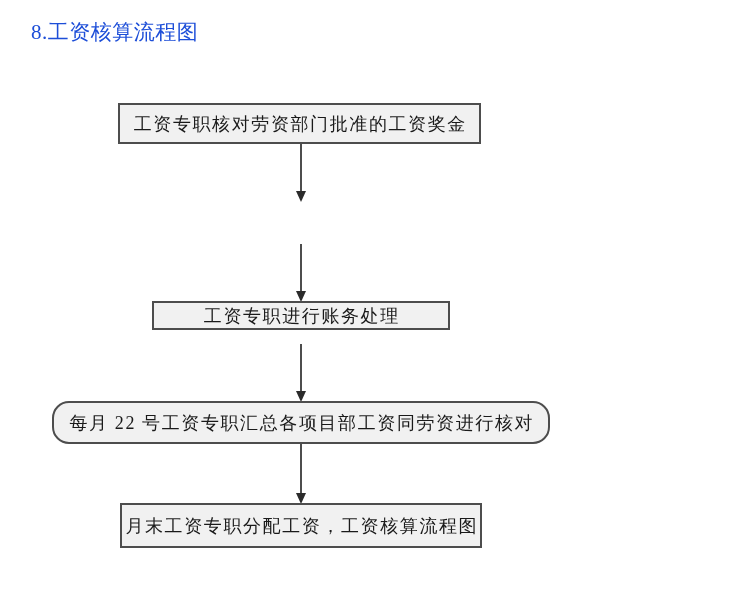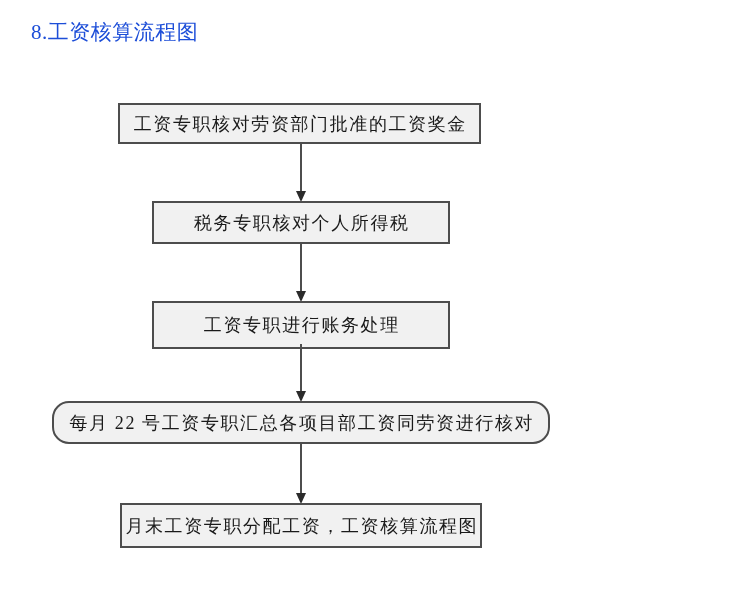--- a/index.html
+++ b/index.html
@@ -63,21 +63,21 @@
     line-height: 20px;
     color: #1a1a1a;
     letter-spacing: 1.6px;
     white-space: nowrap;
     text-indent: 1.6px;
   }
 
   
   #node-1 { left: 118px; top: 103px;  width: 363px; height: 41px; }
   #node-2 { left: 152px; top: 201px;  width: 298px; height: 43px; }
-  #node-3 { left: 152px; top: 301px;  width: 298px; height: 48px; }
+  #node-3 { left: 152px; top: 301px;  width: 298px; height: 29px; }
   #node-4 { left: 52px;  top: 401px;  width: 498px; height: 43px; border-radius: 17px; }
   #node-5 { left: 120px; top: 503px;  width: 362px; height: 45px; }
 
   
   .connector {
     position: absolute;
     left: 296px;
     width: 11px;
   }
   .connector .conn-line {
@@ -124,23 +124,20 @@
 
     <div class="flow-node" id="node-1">
       <span class="node-label">工资专职核对劳资部门批准的工资奖金</span>
     </div>
 
     <div class="connector" id="conn-1">
       <div class="conn-line"></div>
       <div class="conn-head"></div>
     </div>
 
-    <div class="flow-node" id="node-2">
-      <span class="node-label">税务专职核对个人所得税</span>
-    </div>
 
     <div class="connector" id="conn-2">
       <div class="conn-line"></div>
       <div class="conn-head"></div>
     </div>
 
     <div class="flow-node" id="node-3">
       <span class="node-label">工资专职进行账务处理</span>
     </div>
 

